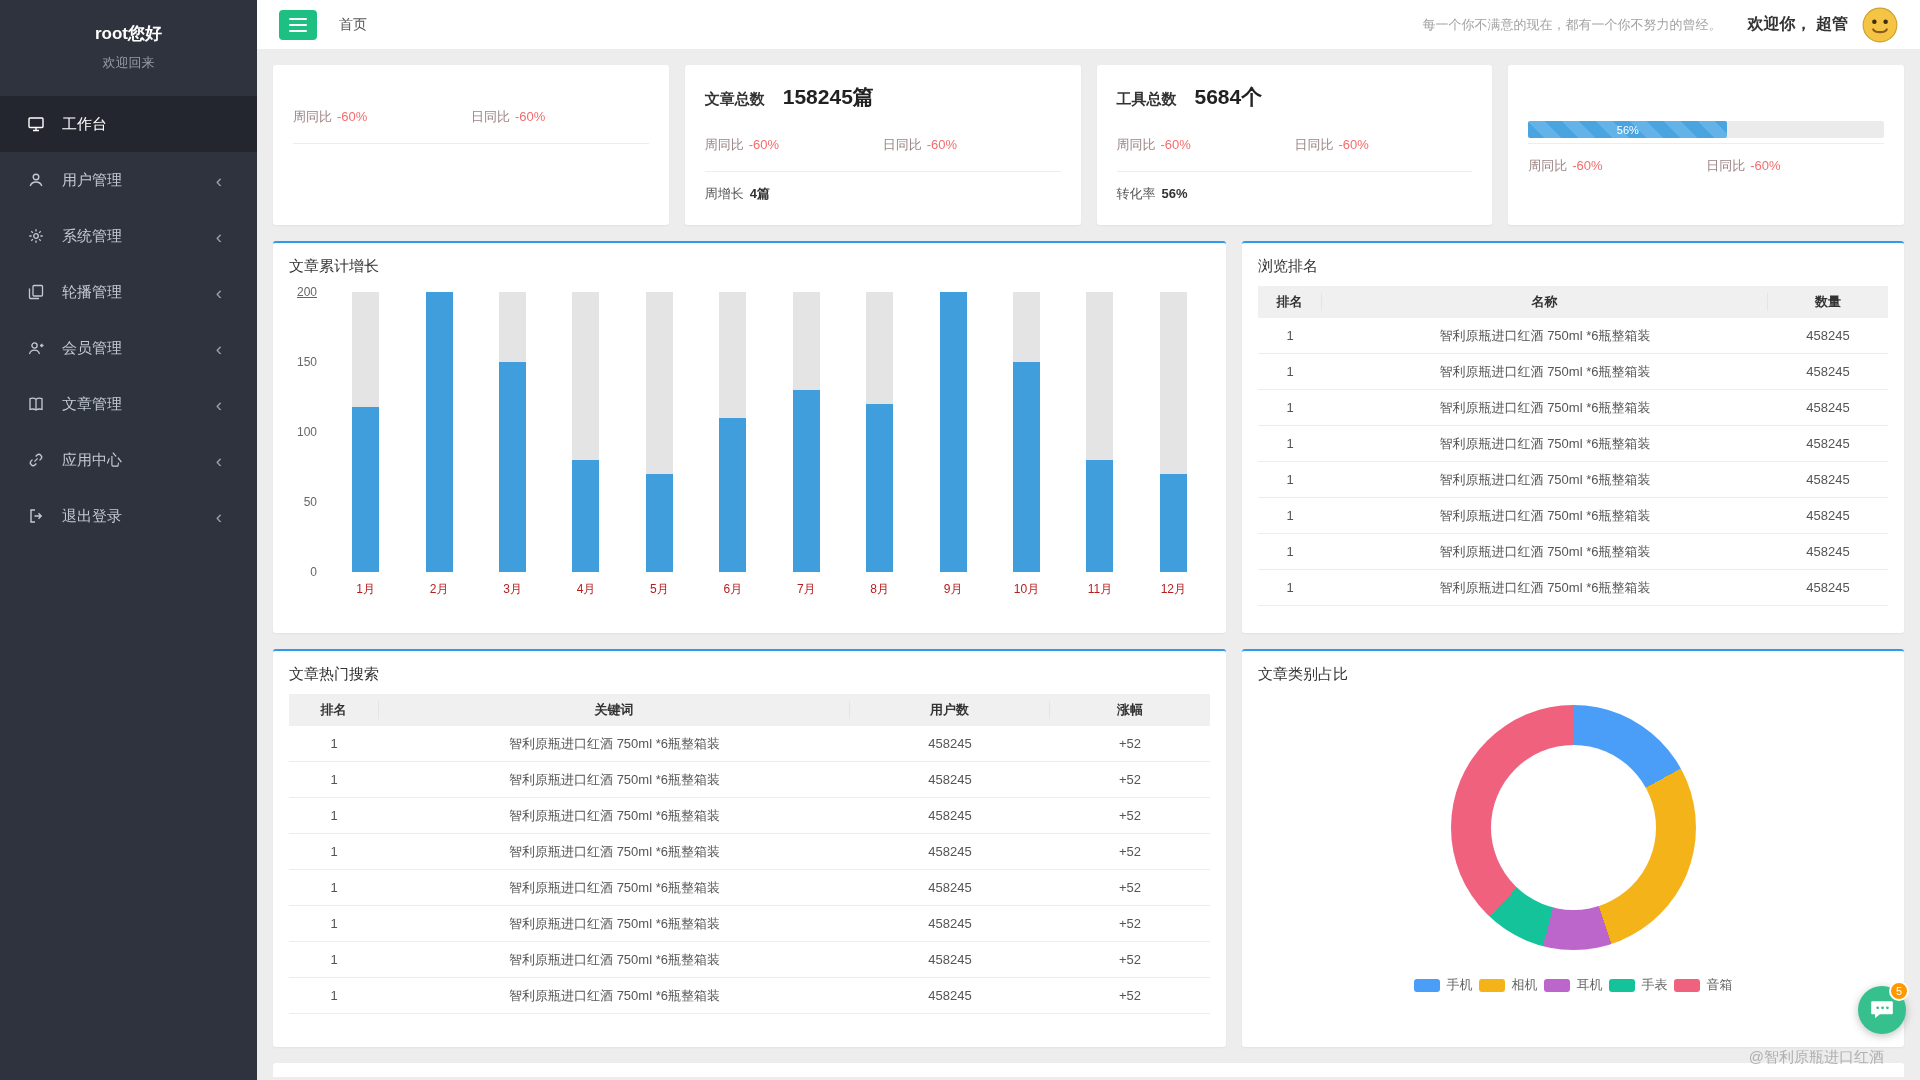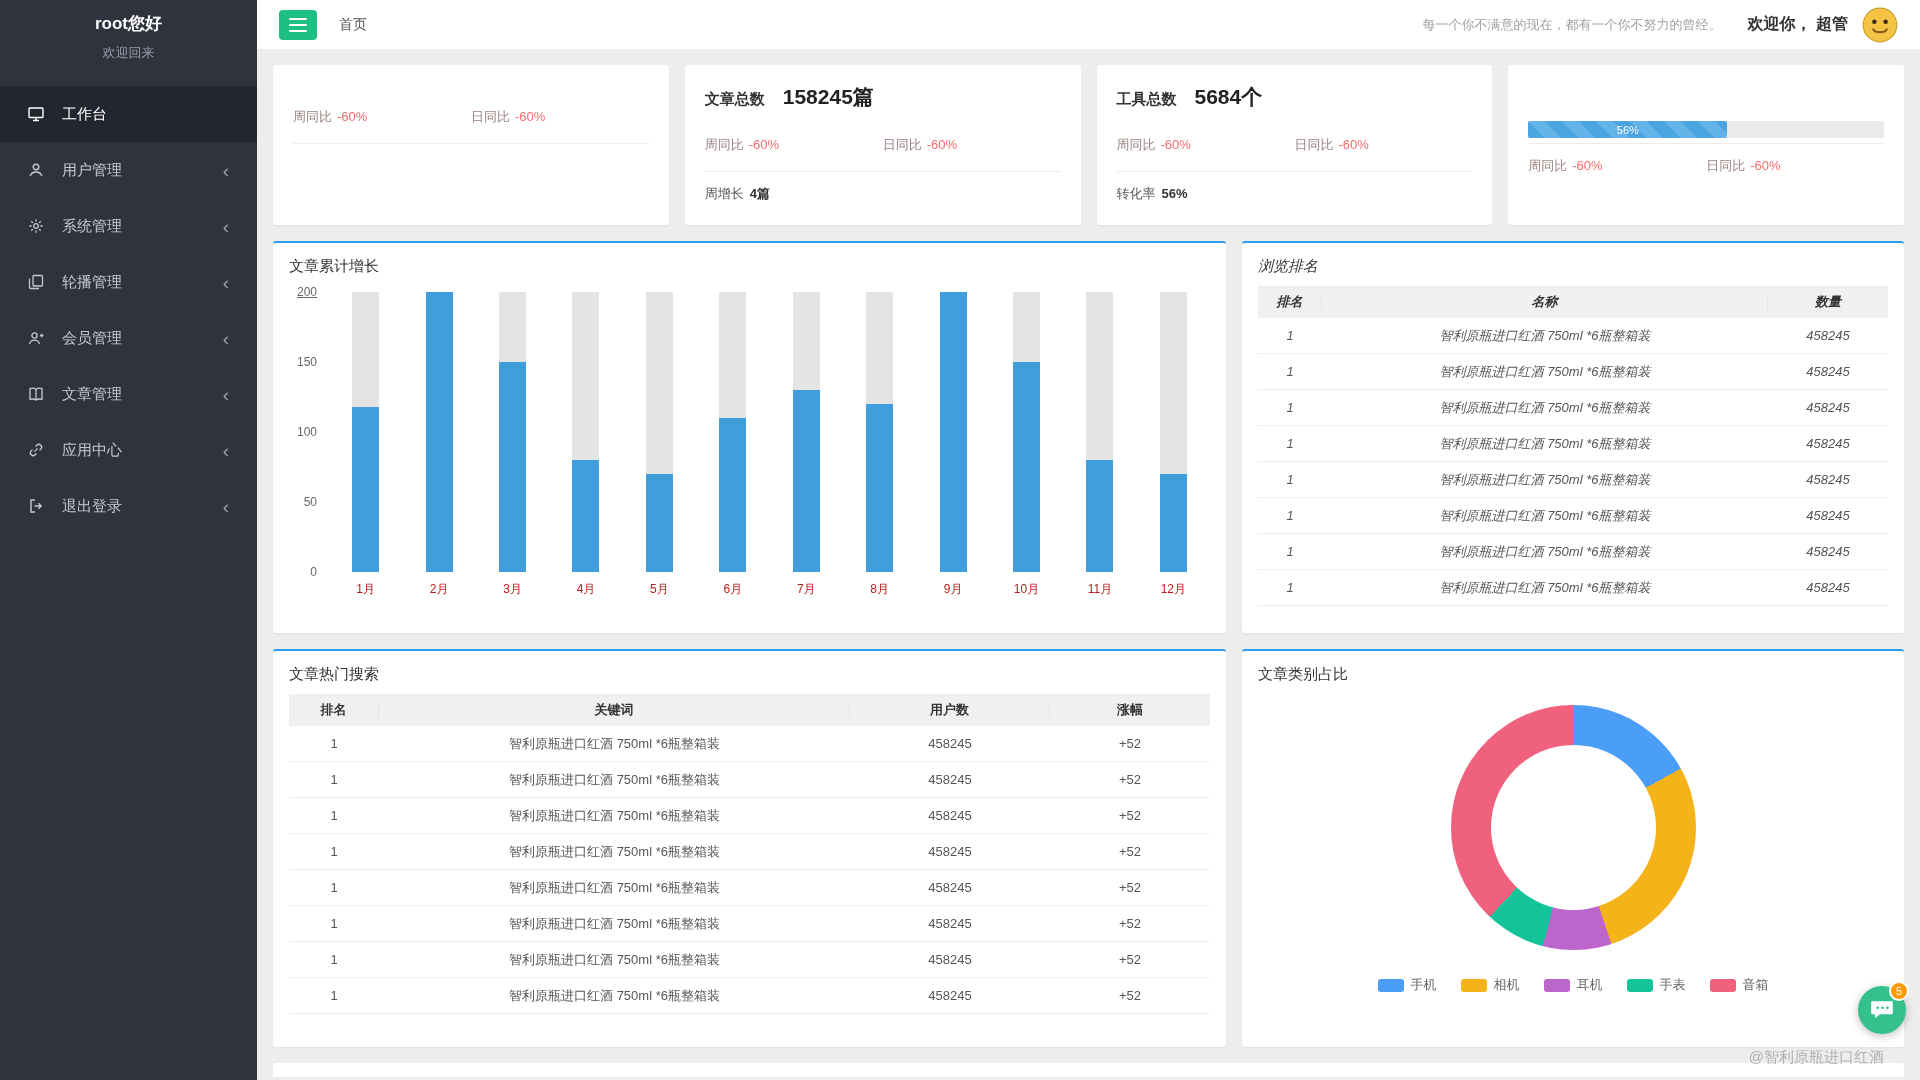--- a/index.html
+++ b/index.html
@@ -1,24 +1,24 @@
 <!DOCTYPE html>
 <html><head>
 <meta charset="utf-8">
 <style>
   * { margin:0; padding:0; box-sizing:border-box; }
   html,body { width:1920px; height:1080px; overflow:hidden; background:#ededed;
     font-family:"Liberation Sans","DejaVu Sans",sans-serif; }
 
   
   .sidebar { position:fixed; left:0; top:0; width:257px; height:1080px; background:#2f333e; z-index:5; }
-  .sidebar-header { padding:12px 0 24px; text-align:center; }
+  .sidebar-header { padding:22px 0 24px; text-align:center; }
   .sb-user { color:#fff; font-size:17px; font-weight:bold; }
   .sb-welcome { color:#949ba8; font-size:13px; margin-top:9px; }
-  .menu-item { height:56px; display:flex; align-items:center; padding:0 28px 0 28px;
+  .menu-item { height:56px; display:flex; align-items:center; padding:0 35px 0 28px;
     color:#c3c9d4; font-size:15px; cursor:pointer; }
   .menu-item.active { background:#23262e; color:#fff; }
   .mi-icon { width:20px; margin-right:14px; display:flex; align-items:center; color:#c3c9d4; }
   .menu-item.active .mi-icon { color:#fff; }
   .mi-label { flex:1; }
   .mi-chevron { font-size:19px; color:#99a0ad; line-height:1; }
 
   
   .main { margin-left:257px; }
   .topbar { height:49px; background:#fff; display:flex; align-items:center; padding:0 22px; }
@@ -52,21 +52,21 @@
   .progress-fill { height:100%; border-radius:2px; display:flex; align-items:center; justify-content:center;
     color:#fff; font-size:11px;
     background:repeating-linear-gradient(45deg,#4aa4e0 0 12px,#63b3e8 12px 24px); }
 
   
   .row2, .row3 { display:flex; gap:16px; margin-top:16px; }
   .card { background:#fff; border-radius:3px; border-top:2px solid #2d9cf0; padding:14px 16px;
     box-shadow:0 1px 2px rgba(0,0,0,.05); }
   .card-title { font-size:15px; color:#333; }
   .chart-card { width:953px; height:392px; }
-  .ranking-card { flex:1; height:392px;font-style:italic; }
+  .ranking-card { flex:1; height:392px; }
   .hot-card { width:953px; height:398px; }
   .category-card { flex:1; height:398px; }
 
   
   .bar-chart { display:flex; margin-top:16px; }
   .y-axis { position:relative; width:40px; height:280px; }
   .ytick { position:absolute; right:12px; transform:translateY(50%); font-size:12px; color:#666; }
   .plot { flex:1; display:flex; height:280px; }
   .bar-group { flex:1; position:relative; display:flex; justify-content:center; height:100%; }
   .bar-track { width:27px; height:100%; background:#e4e4e4; position:relative; }
@@ -79,21 +79,21 @@
   .t-hcell { font-weight:bold; font-size:13px; color:#333; border-right:1px solid #e4e4e4; }
   .t-hcell:last-child { border-right:none; }
   .t-row { display:flex; height:36px; align-items:center; border-bottom:1px solid #ececec;
     font-size:13px; color:#555; }
   .t-cell { text-align:center; white-space:nowrap; overflow:hidden; }
 
   
   .donut-wrap { height:286px; display:flex; align-items:center; justify-content:center; }
   .donut { width:245px; height:245px; border-radius:50%; position:relative; }
   .donut::after { content:''; position:absolute; inset:40px; background:#fff; border-radius:50%; }
-  .legend { display:flex; justify-content:center; align-items:center; gap:24px; margin-top:6px; }
+  .legend { display:flex; justify-content:center; align-items:center; gap:6px; margin-top:6px; }
   .legend-item { display:flex; align-items:center; cursor:pointer; }
   .lg-swatch { width:26px; height:13px; border-radius:3px; margin-right:7px; }
   .lg-label { font-size:13px; color:#666; }
 
   .bottom-strip { margin-top:16px; height:14px; background:#fff; border-radius:3px 3px 0 0; }
   .watermark { position:absolute; right:36px; bottom:26px; font-size:15px; color:#b0b0b0; }
 
   
   .fab { position:fixed; right:14px; bottom:46px; width:48px; height:48px; border-radius:50%;
     background:#35c08e; display:flex; align-items:center; justify-content:center; cursor:pointer;

